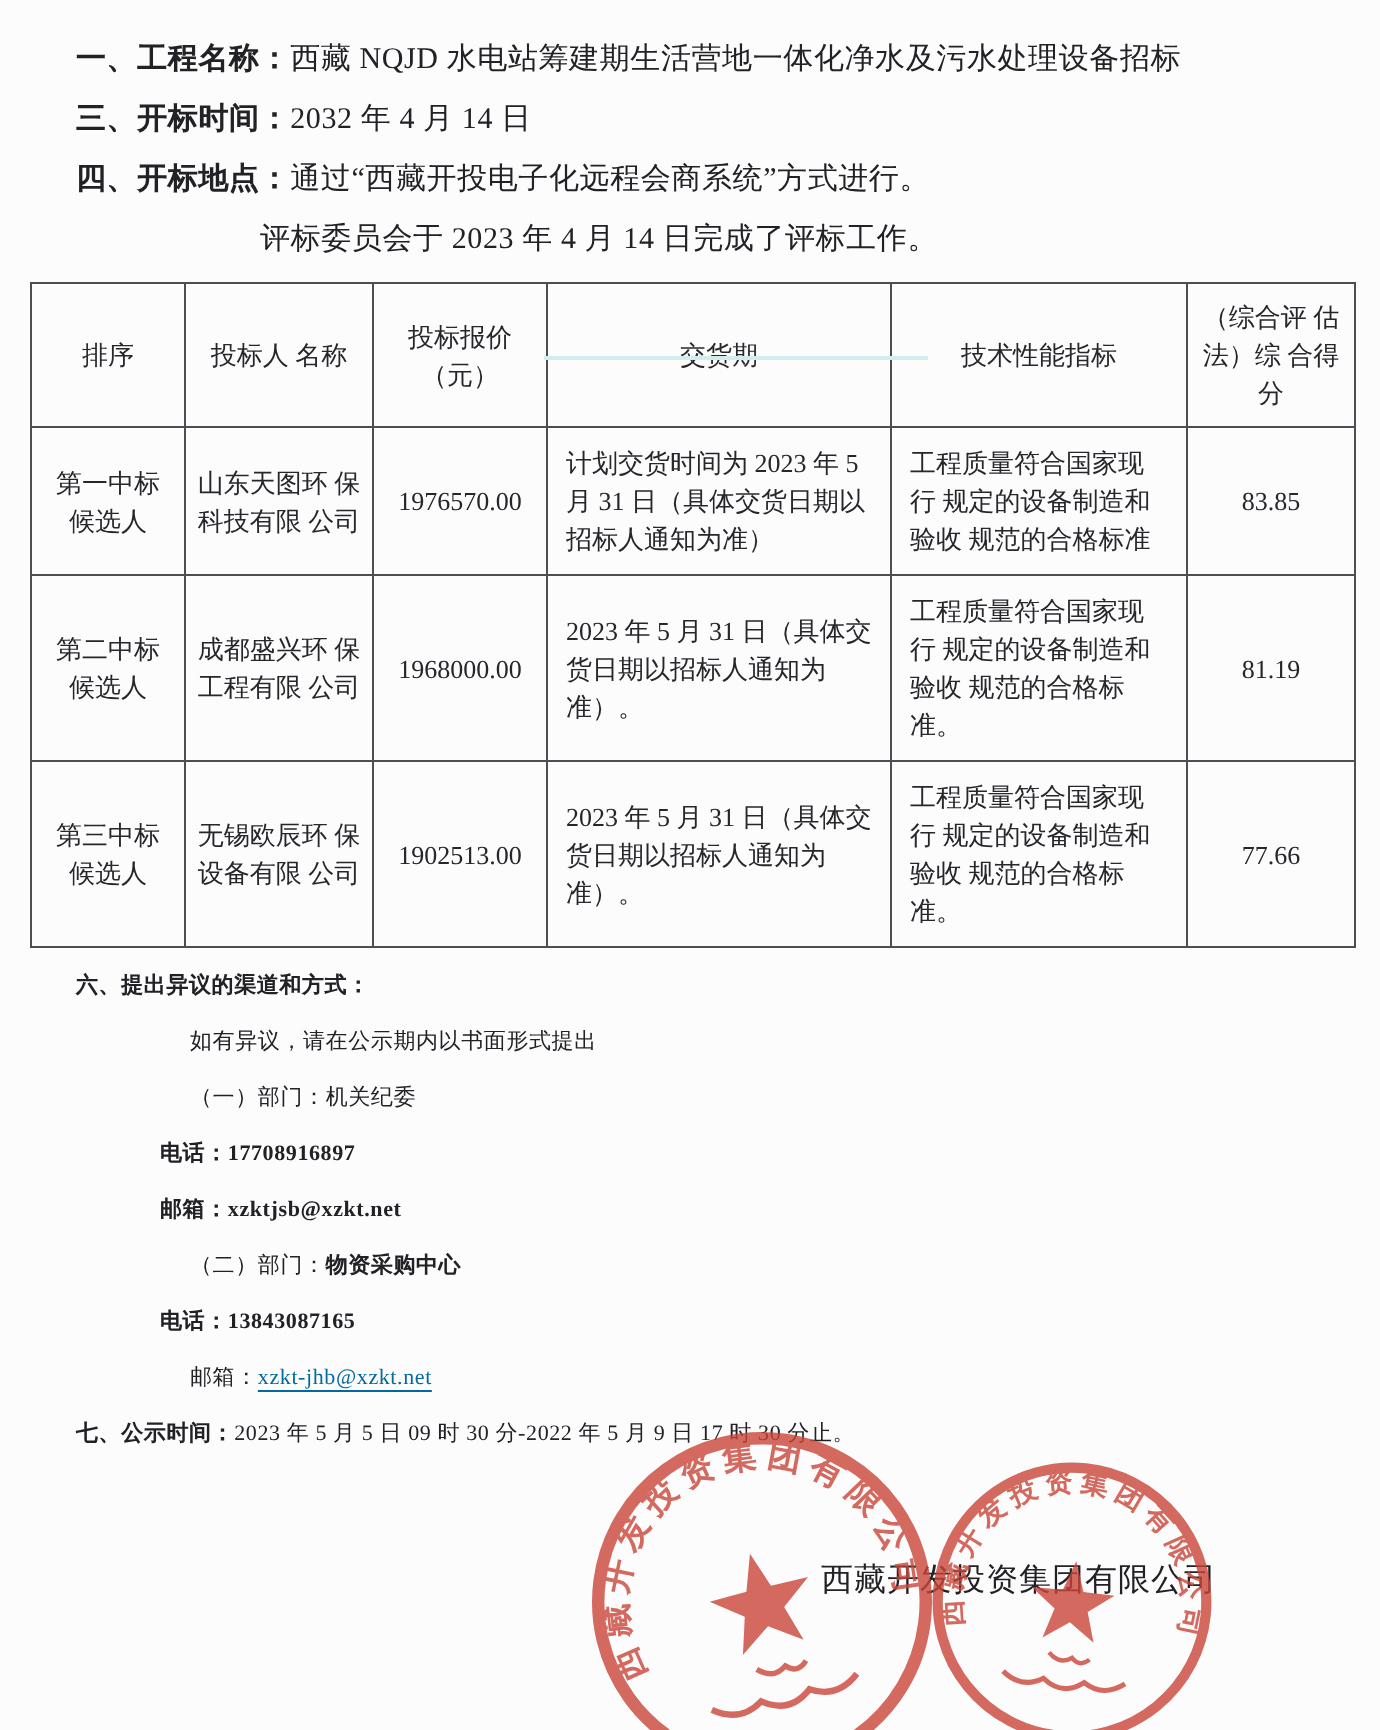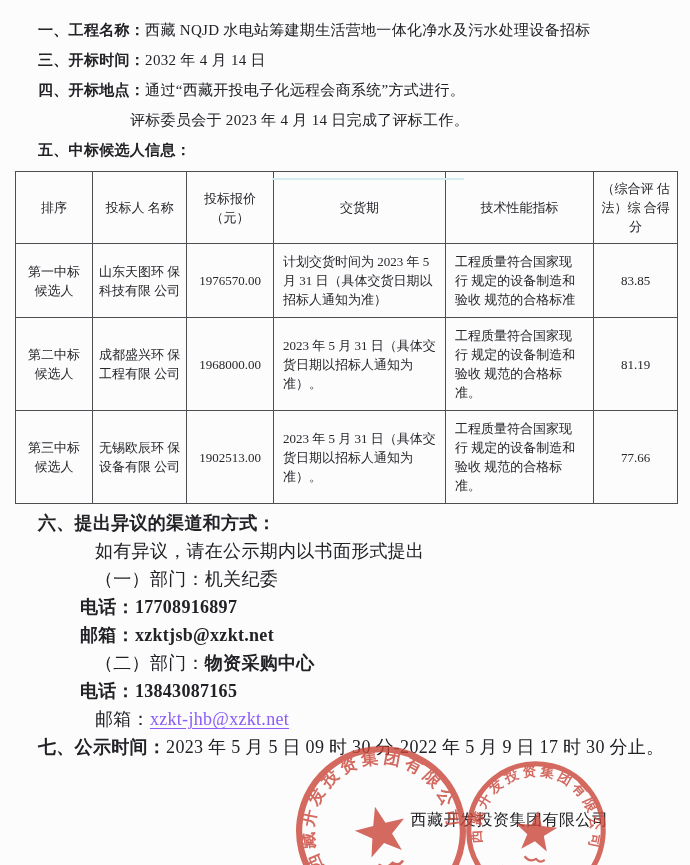--- a/index.html
+++ b/index.html
@@ -36,28 +36,28 @@
     color: #26262b;
     table-layout: fixed;
   }
   .bid-table th, .bid-table td { border: 1.5px solid #4e4e52; background: #fcfcfd; }
   .bid-table th { font-weight: normal; padding: 7px 2px; text-align: center; }
   .bid-table td { padding: 8px 4px; vertical-align: middle; }
   .c-center { text-align: center; }
   .c-left { text-align: left; padding: 8px 9px !important; }
   .bid-table tr.data-row { height: 73px; }
 
-  .sec { font-size: 18px; line-height: 18px; letter-spacing: .3px; }
+  .sec { font-size: 11px; line-height: 18px; letter-spacing: .3px; }
   .sec .ln { margin: 0 0 10px 0; white-space: nowrap; }
   .ind-a { margin-left: 38px !important; }
   .ind-b { margin-left: 95px !important; }
   .ind-c { margin-left: 80px !important; font-weight: bold; }
   .bold { font-weight: bold; }
   .six-title { margin-top: 10px !important; }
-  .email-link { color: #8b5cf6; text-decoration: underline; text-underline-offset: 3px; }
+  .email-link { color: #0369a1; text-decoration: underline; text-underline-offset: 3px; }
 
   .bottom {
     position: relative;
     height: 152px;
     margin-top: 2px;
   }
   .signature {
     position: absolute; left: 402px; top: 44px; width: 215px;
     text-align: center; font-size: 16px; letter-spacing: .5px;
   }
@@ -75,23 +75,20 @@
     <span class="num">一、</span><span class="label">工程名称：</span><span>西藏 NQJD 水电站筹建期生活营地一体化净水及污水处理设备招标</span>
   </div>
   <div class="doc-line">
     <span class="num">三、</span><span class="label">开标时间：</span><span>2032 年 4 月 14 日</span>
   </div>
   <div class="doc-line">
     <span class="num">四、</span><span class="label">开标地点：</span><span>通过“西藏开投电子化远程会商系统”方式进行。</span>
   </div>
   <div class="doc-line doc-cont">
     <span>评标委员会于 2023 年 4 月 14 日完成了评标工作。</span>
-  </div>
-  <div class="doc-line">
-    <span class="num">五、</span><span class="label">中标候选人信息：</span>
   </div>
 </div>
 
 <table class="bid-table">
   <colgroup>
     <col style="width:77px">
       <col style="width:94px">
       <col style="width:87px">
     <col style="width:172px">
       <col style="width:148px">

